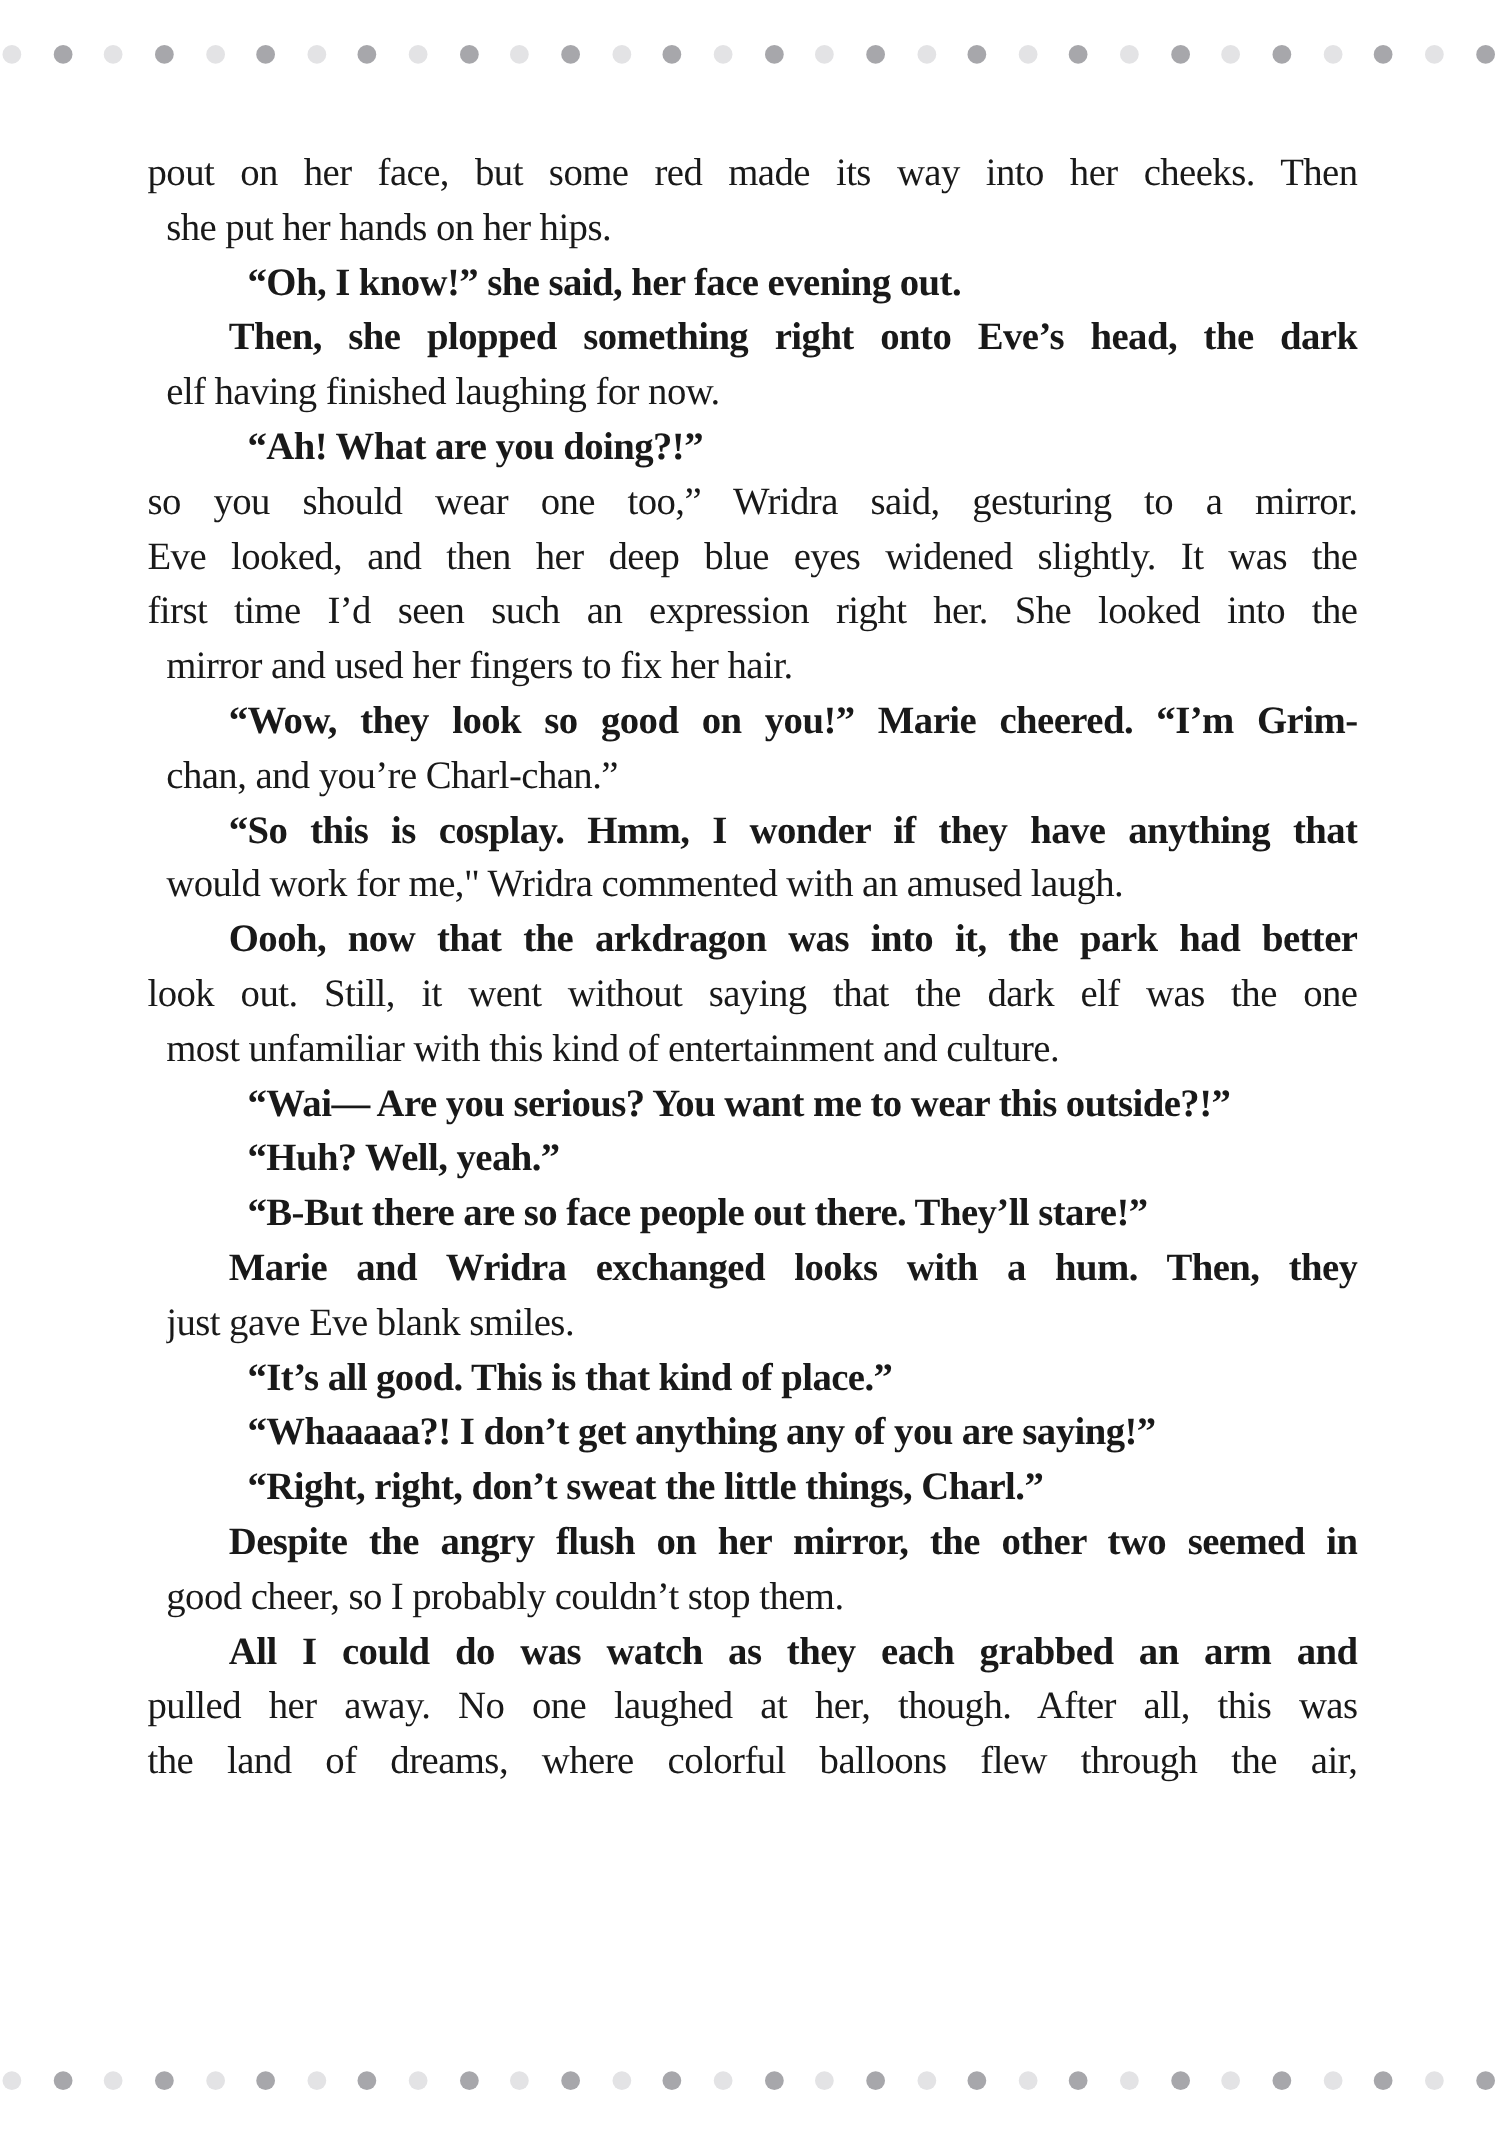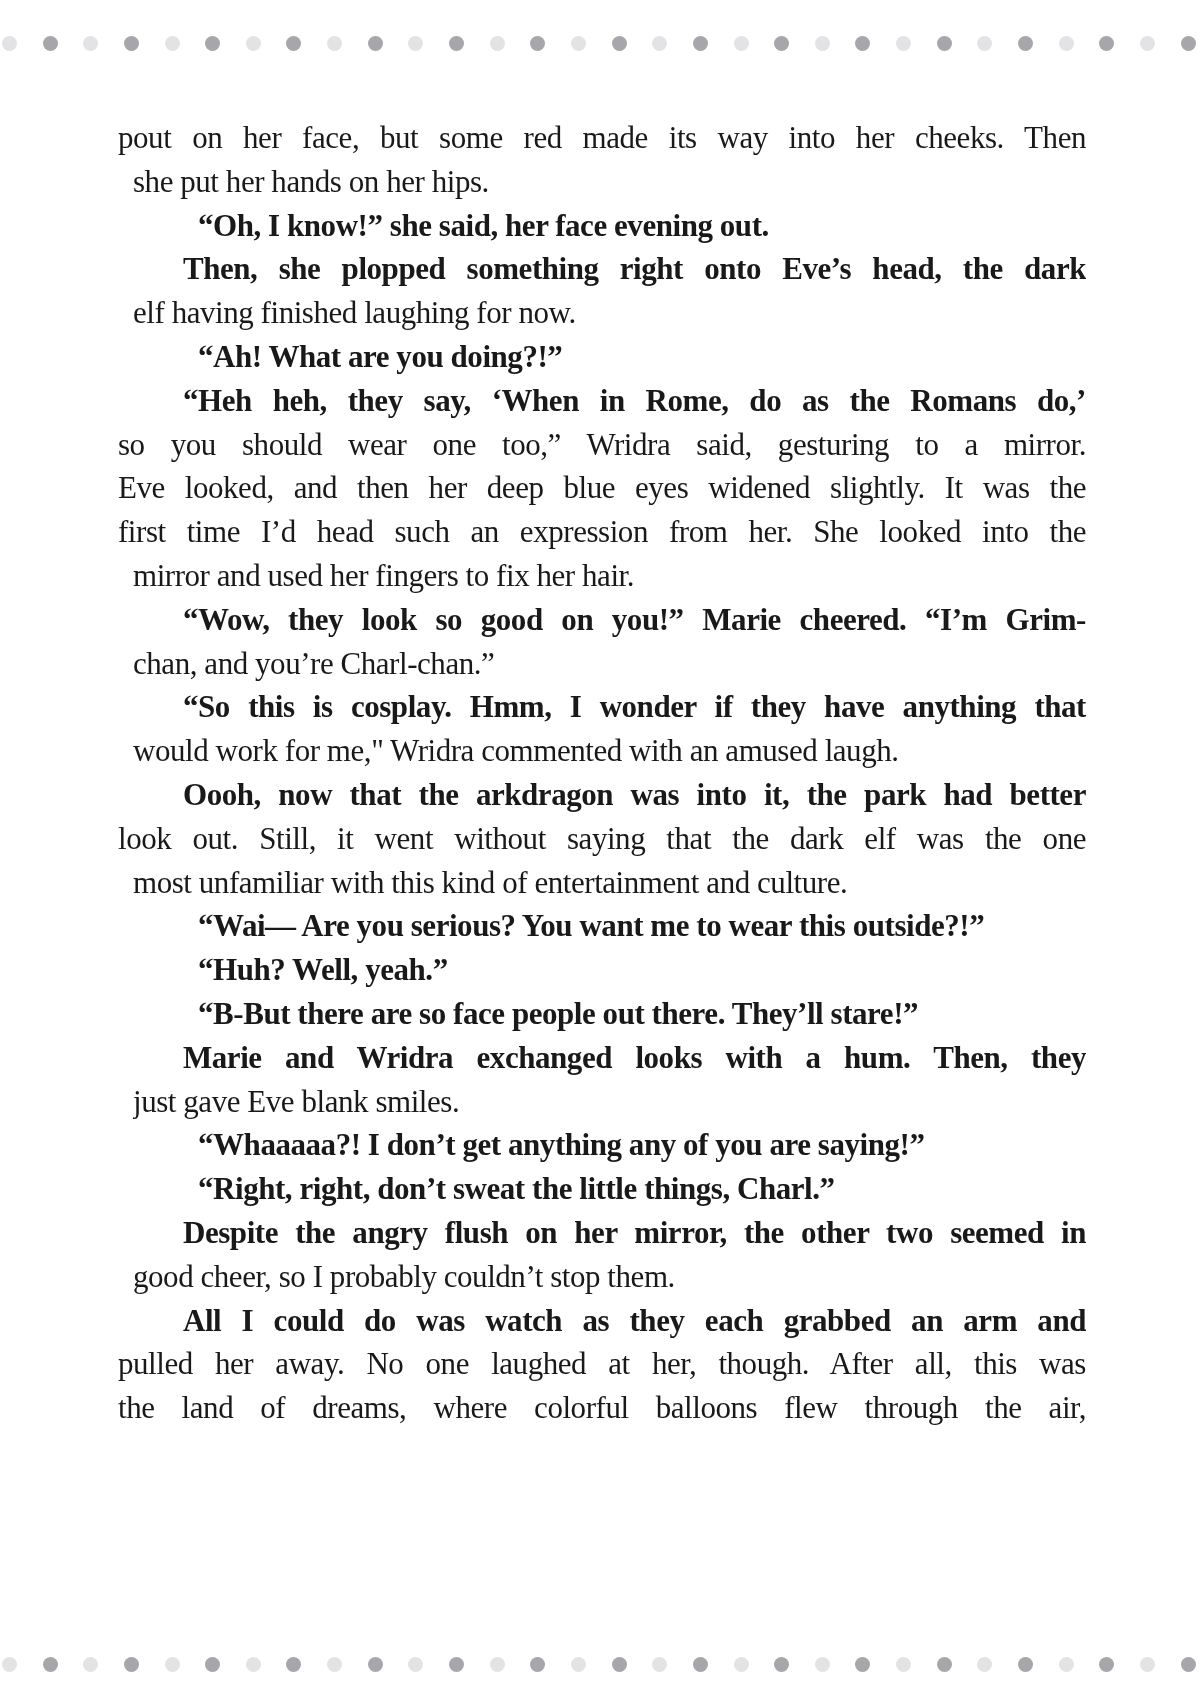--- a/index.html
+++ b/index.html
@@ -107,24 +107,23 @@
         <span class="line end indent">“Oh, I know!” she said, her face evening out.</span>
       </p>
       <p>
         <span class="line indent">Then, she plopped something right onto Eve’s head, the dark</span>
         <span class="line end">elf having finished laughing for now.</span>
       </p>
       <p>
         <span class="line end indent">“Ah! What are you doing?!”</span>
       </p>
       <p>
-        <span class="line indent">“Heh heh, they say, ‘When in Rome, do as the Romans do,’</span>
         <span class="line">so you should wear one too,” Wridra said, gesturing to a mirror.</span>
         <span class="line">Eve looked, and then her deep blue eyes widened slightly. It was the</span>
-        <span class="line">first time I’d head such an expression from her. She looked into the</span>
+        <span class="line">first time I’d seen such an expression right her. She looked into the</span>
         <span class="line end">mirror and used her fingers to fix her hair.</span>
       </p>
       <p>
         <span class="line indent">“Wow, they look so good on you!” Marie cheered. “I’m Grim-</span>
         <span class="line end">chan, and you’re Charl-chan.”</span>
       </p>
       <p>
         <span class="line indent">“So this is cosplay. Hmm, I wonder if they have anything that</span>
         <span class="line end">would work for me," Wridra commented with an amused laugh.</span>
       </p>
@@ -138,20 +137,23 @@
       </p>
       <p>
         <span class="line end indent">“Huh? Well, yeah.”</span>
       </p>
       <p>
         <span class="line end indent">“B-But there are so face people out there. They’ll stare!”</span>
       </p>
       <p>
         <span class="line indent">Marie and Wridra exchanged looks with a hum. Then, they</span>
         <span class="line end">just gave Eve blank smiles.</span>
+      </p>
+      <p>
+        <span class="line end indent">“It’s all good. This is that kind of place.”</span>
       </p>
       <p>
         <span class="line end indent">“Whaaaaa?! I don’t get anything any of you are saying!”</span>
       </p>
       <p>
         <span class="line end indent">“Right, right, don’t sweat the little things, Charl.”</span>
       </p>
       <p>
         <span class="line indent">Despite the angry flush on her mirror, the other two seemed in</span>
         <span class="line end">good cheer, so I probably couldn’t stop them.</span>

